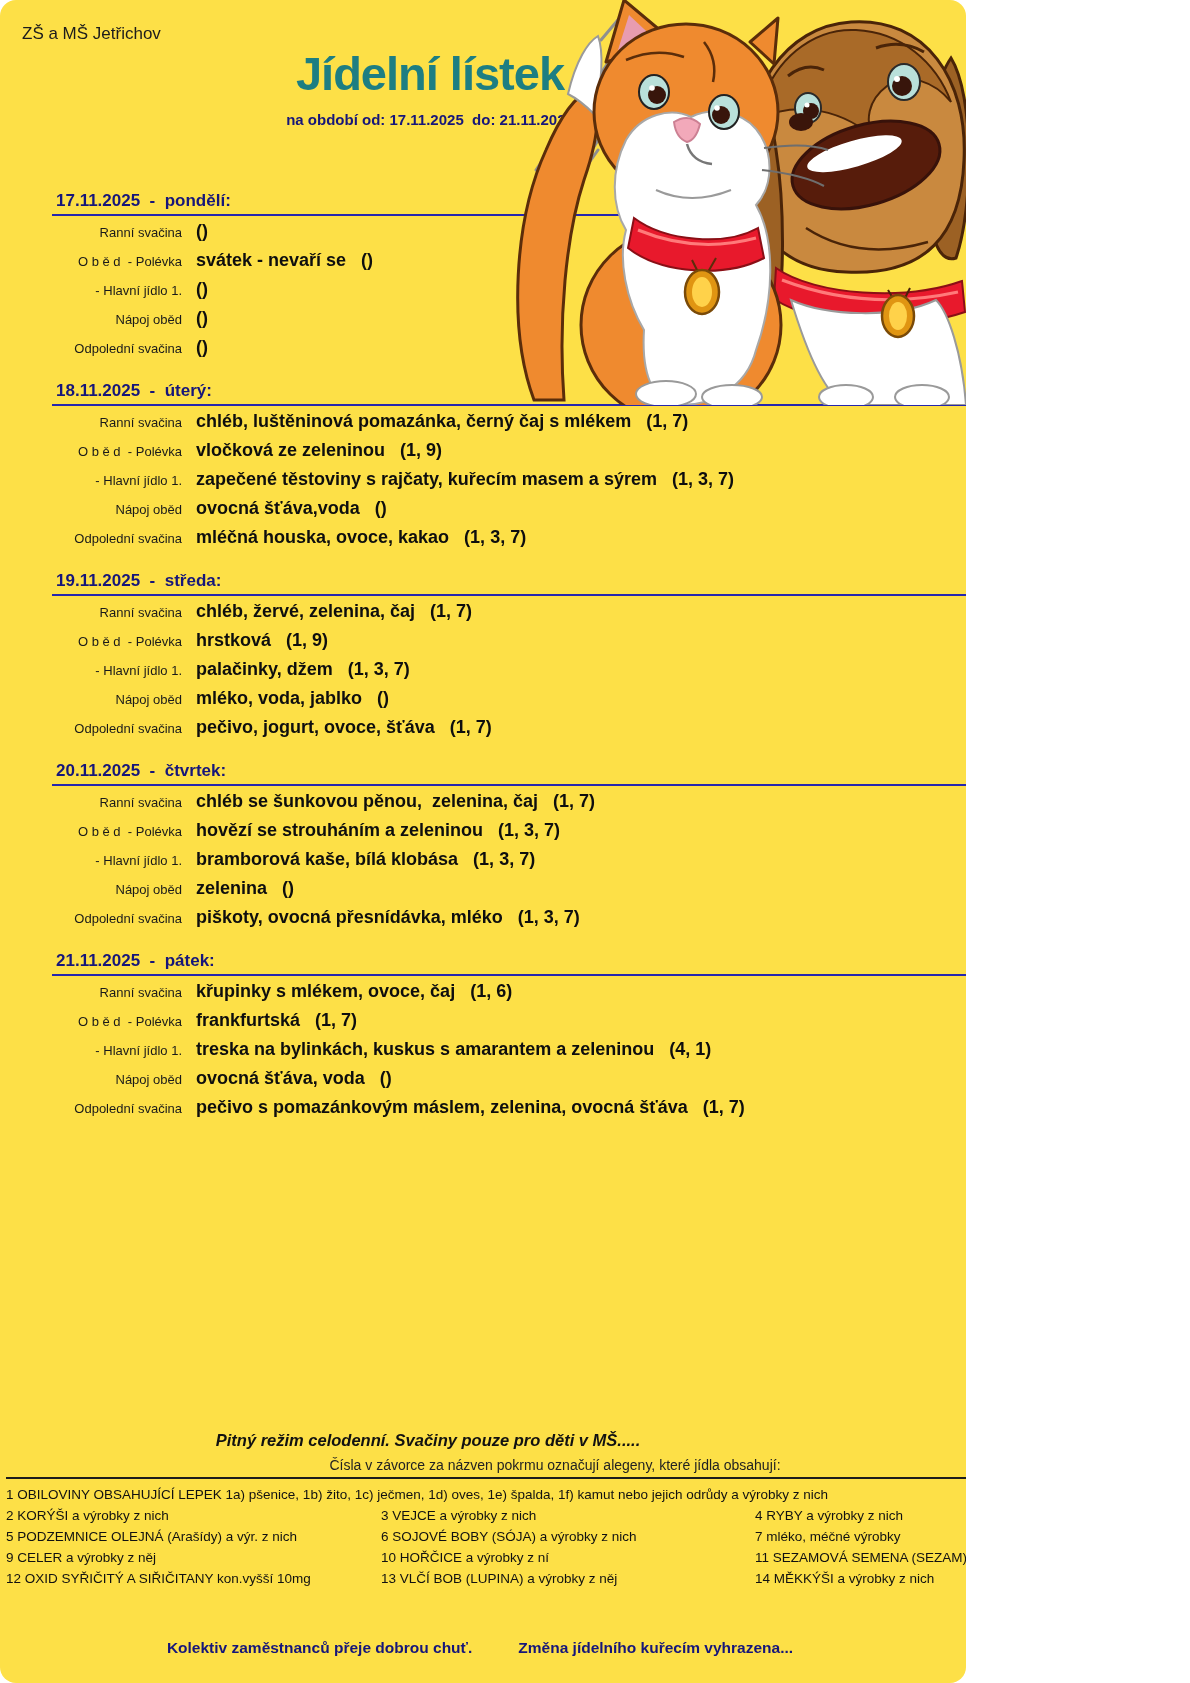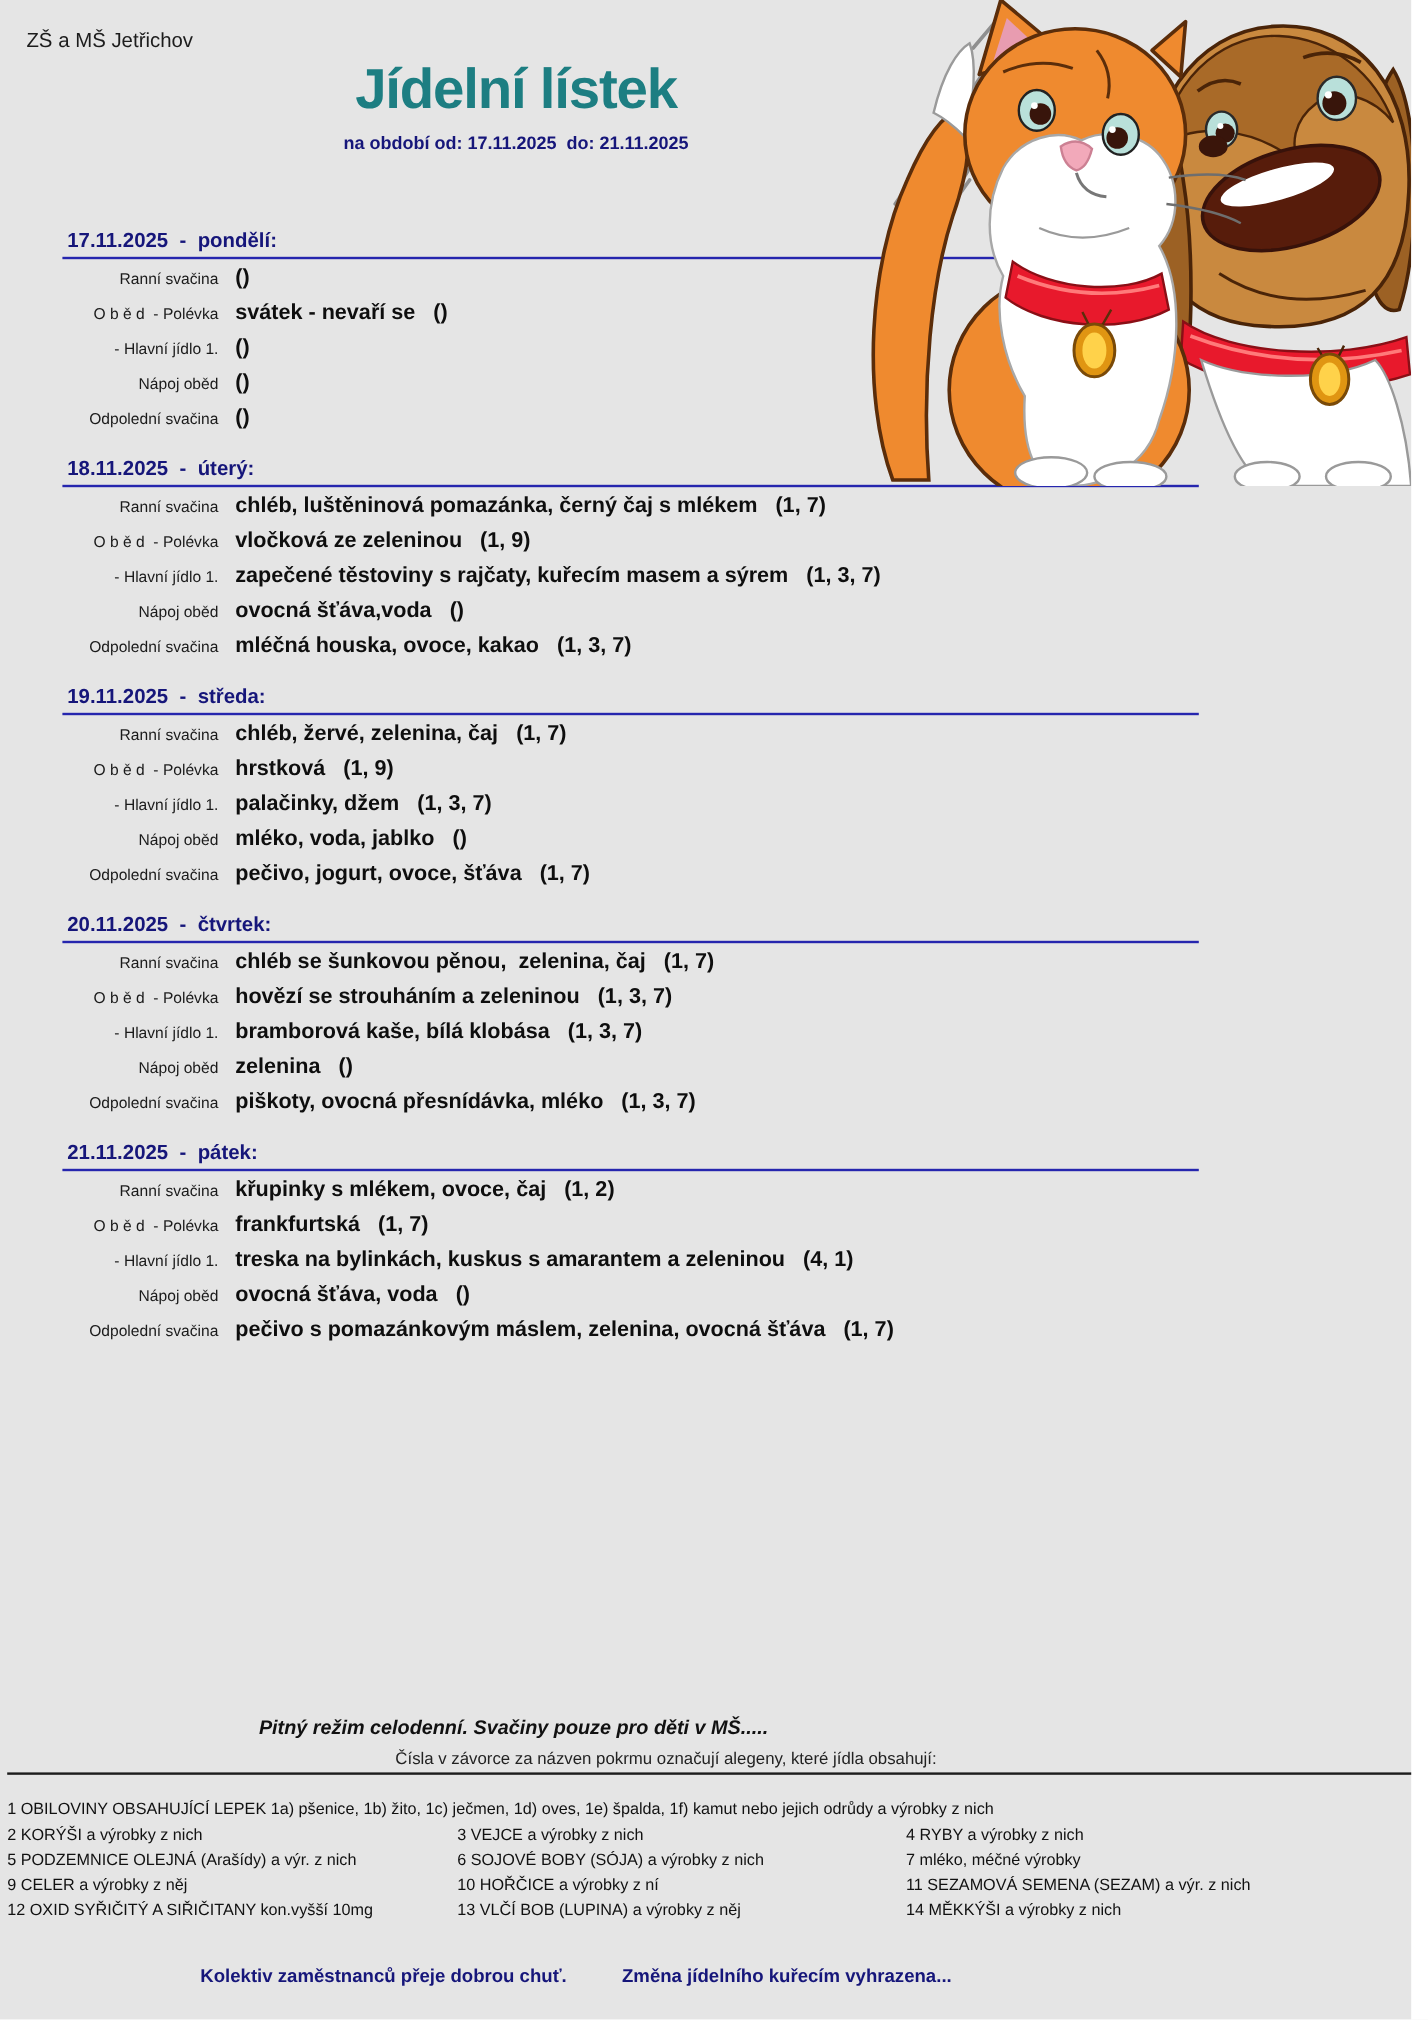--- a/index.html
+++ b/index.html
@@ -1,17 +1,17 @@
 <!DOCTYPE html>
 <html><head>
 <meta charset="utf-8">
 <style>
   html,body{margin:0;padding:0;background:#fff;}
-  .page{position:relative;width:1176px;height:1683px;background:#e5e5e5;
-        font-family:"Liberation Sans",sans-serif;color:#111;overflow:hidden;}
+  .page{position:relative;width:966px;height:1683px;background:#fde047;
+        font-family:"Liberation Sans",sans-serif;color:#111;overflow:hidden;border-radius:16px;}
 
   .school-name{position:absolute;top:24px;left:22px;font-size:17px;color:#1c1c1c;white-space:pre;}
   .title{position:absolute;top:46px;left:0;width:860px;text-align:center;
          font-size:47px;font-weight:bold;color:#1d7e82;letter-spacing:-1px;white-space:pre;}
   .period{position:absolute;top:111px;left:0;width:860px;text-align:center;
           font-size:15px;font-weight:bold;color:#16167a;white-space:pre;}
 
   .pets{position:absolute;top:0;right:0;width:460px;height:405px;pointer-events:none;}
 
   .menu{position:absolute;top:190px;left:22px;width:1150px;}
@@ -20,21 +20,21 @@
   .day-rule{border:0;border-top:2px solid #2626ae;width:947px;margin:0 0 5px -4px;}
   .meal-row{display:flex;align-items:baseline;height:29px;}
   .meal-label{flex:0 0 126px;text-align:right;font-size:13px;color:#1a1a1a;white-space:pre;}
   .meal-value{margin-left:14px;font-size:18px;font-weight:bold;color:#0e0e0e;white-space:pre;}
 
   .note-drinking{position:absolute;top:1431px;left:0;width:856px;text-align:center;
                  font-size:16.5px;font-weight:bold;font-style:italic;color:#111;white-space:pre;}
   .allergen-intro{position:absolute;top:1457px;left:0;width:1110px;text-align:center;
                   font-size:14px;color:#222;white-space:pre;}
   .allergen-table{position:absolute;top:1477px;left:6px;width:1178px;border-top:2px solid #1c1c1c;
-                  padding-top:18px;font-size:13.5px;color:#111;}
+                  padding-top:5px;font-size:13.5px;color:#111;}
   .alg-row{display:grid;grid-template-columns:375px 374px 1fr;line-height:21px;}
   .alg-full{grid-column:1 / -1;white-space:pre;}
   .alg-cell{white-space:pre;}
 
   .footer-line{position:absolute;top:1639px;left:0;width:960px;display:flex;justify-content:center;gap:46px;
                font-size:15.5px;font-weight:bold;color:#16167a;white-space:pre;}
 </style>
 </head>
 <body>
 
@@ -144,21 +144,21 @@
           <span class="meal-label">Odpolední svačina</span>
           <span class="meal-value">piškoty, ovocná přesnídávka, mléko   (1, 3, 7)</span>
         </div>
     </section>
 
     <section class="day">
       <h2 class="day-date">21.11.2025  -  pátek:</h2>
       <div class="day-rule"></div>
       <div class="meal-row">
           <span class="meal-label">Ranní svačina</span>
-          <span class="meal-value">křupinky s mlékem, ovoce, čaj   (1, 2)</span>
+          <span class="meal-value">křupinky s mlékem, ovoce, čaj   (1, 6)</span>
         </div>
       <div class="meal-row">
           <span class="meal-label">O b ě d  - Polévka</span>
           <span class="meal-value">frankfurtská   (1, 7)</span>
         </div>
       <div class="meal-row">
           <span class="meal-label">- Hlavní jídlo 1.</span>
           <span class="meal-value">treska na bylinkách, kuskus s amarantem a zeleninou   (4, 1)</span>
         </div>
       <div class="meal-row">

